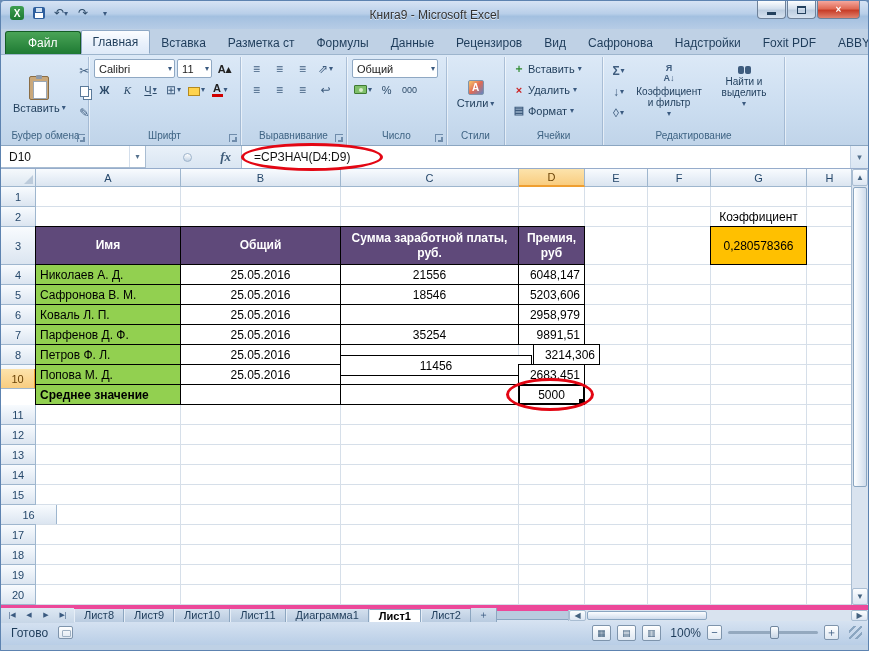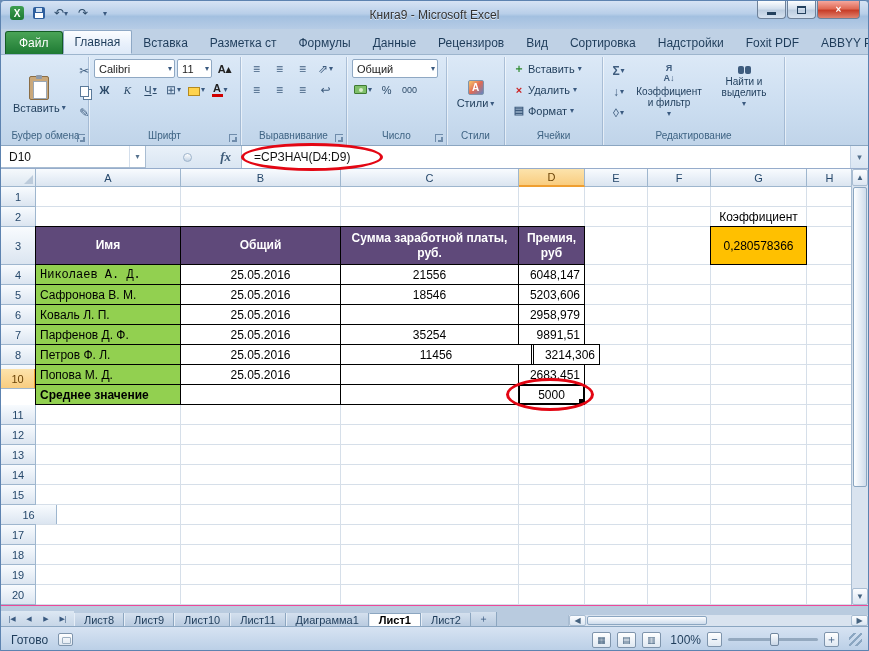--- a/index.html
+++ b/index.html
@@ -16,21 +16,21 @@
 .caret{font-size:8px;color:#3a5a80}
 #title{position:absolute;left:0;right:0;top:7px;text-align:center;font-size:12px;color:#333;text-shadow:0 1px 0 rgba(255,255,255,.7)}
 .winbtns{margin-left:auto;display:flex;padding-right:8px;z-index:2}
 .winbtn{width:29px;height:18px;border:1px solid #6e8199;border-top:none;background:linear-gradient(#fdfeff,#d4e0ee 45%,#bccde0 55%,#d6e2f0);display:flex;align-items:center;justify-content:center;border-radius:0 0 4px 4px;margin-left:1px;color:#24415e;font-size:10px}
 .winbtn.close{width:43px;background:linear-gradient(#f5a79d,#e06a55 45%,#c73d28 55%,#e2826e);color:#fff;font-weight:bold}
 .mini-bar{width:9px;height:3px;background:#24415e;margin-top:7px}
 .mini-box{width:9px;height:8px;border:1px solid #24415e;border-top:2px solid #24415e}
 
 #tabrow{height:25px;display:flex;align-items:flex-end;padding:0 4px;position:relative}
 .tab{padding:4px 11px 4px;font-size:12px;color:#1e3c5a;white-space:nowrap}
-.tab.file{background:linear-gradient(#4aa457,#1e7a33);color:#fff;border:1px solid #145c24;border-bottom:none;border-radius:3px 3px 0 0;padding:4px 13px}
+.tab.file{background:linear-gradient(#4aa457,#1e7a33);color:#fff;border:1px solid #145c24;border-bottom:none;border-radius:3px 3px 0 0;padding:4px 22px}
 .tab.active{background:linear-gradient(#fbfdff,#e8f0fb 60%,#dfeaf8);border:1px solid #8ea8c5;border-bottom:1px solid #dfeaf8;border-radius:2px 2px 0 0;position:relative;z-index:2}
 
 #ribbon{height:92px;background:linear-gradient(#dcE9f7,#cbddf0 60%,#c0d4e9);border-top:1px solid #9db5cd;border-bottom:1px solid #8ba6c1;display:flex;padding:2px 0 0 2px}
 .group{position:relative;display:flex;flex-direction:column;padding:2px 5px 1px;border-right:1px solid rgba(140,165,195,.6);box-shadow:1px 0 0 rgba(255,255,255,.55)}
 .gbody{flex:1;display:flex;gap:3px;align-items:stretch}
 .gbody.col{flex-direction:column;gap:2px;justify-content:flex-start}
 .r{display:flex;gap:2px;align-items:center}
 .glabel{height:14px;font-size:10px;color:#3e6383;text-align:center}
 .launcher{position:absolute;right:3px;bottom:3px;width:8px;height:8px;border-left:1px solid #6f8cab;border-top:1px solid #6f8cab}
 .launcher::after{content:"";position:absolute;right:0;bottom:0;width:3px;height:3px;border-right:2px solid #6f8cab;border-bottom:2px solid #6f8cab}
@@ -87,21 +87,21 @@
 .cell.coef{background:#ffc000;justify-content:center;border:1px solid #000;z-index:2}
 .cell.lbl{justify-content:center;background:transparent;z-index:2}
 .cell.sel{justify-content:center;border:2px solid #000;z-index:4}
 .cell.sel::after{content:"";position:absolute;right:-1px;bottom:-1px;width:4px;height:4px;background:#000;border:1px solid #fff}
 
 #vscroll{position:absolute;right:0;top:0;width:17px;height:436px;background:#d9e3ef;border-left:1px solid #a9bdd2;display:flex;flex-direction:column}
 .sc-btn{height:17px;display:flex;align-items:center;justify-content:center;font-size:8px;color:#44627f;background:linear-gradient(#fbfdff,#dce6f2);border:1px solid #a9bdd2;border-radius:2px}
 .v-thumb{margin:1px;height:300px;background:linear-gradient(90deg,#fdfeff,#cfdcec);border:1px solid #8ba6c1;border-radius:2px}
 .v-track{flex:1}
 
-#sheetbar{height:21px;background:#b9cbdf;border-top:1px solid #ec4899;display:flex;align-items:flex-end}
+#sheetbar{height:14px;background:#b9cbdf;border-top:6px solid #ec4899;display:flex;align-items:center}
 .navbtns{display:flex;align-items:center;gap:1px;padding:0 3px;background:linear-gradient(#dde8f3,#c7d6e7)}
 .nbtn{width:16px;height:15px;display:flex;align-items:center;justify-content:center;font-size:7px;color:#3a5a80}
 .stab{display:flex;align-items:center;padding:0 9px;font-size:11px;color:#1e3c5a;background:linear-gradient(#d4e0ee,#b9cbe0);border-right:1px solid #8ca6c0;border-left:1px solid #e6eef7}
 .stab.active{background:#fff;font-weight:bold;border-top:1px solid #8ca6c0;color:#000}
 .ins-tab{width:26px;display:flex;align-items:center;justify-content:center;background:linear-gradient(#d4e0ee,#b9cbe0);border-right:1px solid #8ca6c0;font-size:10px;color:#3a5a80}
 #hscroll{margin-left:auto;width:300px;display:flex;align-items:stretch;background:#d9e3ef;border-left:1px solid #a9bdd2}
 .h-btn{width:17px;display:flex;align-items:center;justify-content:center;font-size:8px;color:#44627f;background:linear-gradient(#fbfdff,#dce6f2);border:1px solid #a9bdd2;border-radius:2px}
 .h-thumb{width:120px;margin:1px;background:linear-gradient(#fdfeff,#cfdcec);border:1px solid #8ba6c1;border-radius:2px}
 .h-track{flex:1}
 
@@ -158,21 +158,21 @@
   <div id="tabrow">
     <div id="tabs" style="display:flex;align-items:flex-end">
         <div class="tab file">Файл</div>
         <div class="tab active">Главная</div>
         <div class="tab">Вставка</div>
         <div class="tab">Разметка ст</div>
         <div class="tab">Формулы</div>
         <div class="tab">Данные</div>
         <div class="tab">Рецензиров</div>
         <div class="tab">Вид</div>
-        <div class="tab">Сортировка</div>
+        <div class="tab">Сафронова</div>
         <div class="tab">Надстройки</div>
         <div class="tab">Foxit PDF</div>
         <div class="tab">ABBYY PDF T</div>
       </div>
 
   </div>
 
   <div id="ribbon">
 
     <div class="group" style="width:86px">
@@ -449,38 +449,38 @@
         <div class="glh" style="top: 375px; left: 35px; width: 817px; height: 1px;"></div>
         <div class="glh" style="top: 395px; left: 35px; width: 817px; height: 1px;"></div>
         <div class="glh" style="top: 415px; left: 35px; width: 817px; height: 1px;"></div>
         <div class="glh" style="top: 435px; left: 35px; width: 817px; height: 1px;"></div>
         <div class="cell lbl" style="left: 709px; top: 37px; width: 97px; height: 21px;">Коэффициент</div>
         <div class="cell hdr" style="left: 34px; top: 57px; width: 146px; height: 39px;">Имя</div>
         <div class="cell hdr" style="left: 179px; top: 57px; width: 161px; height: 39px;">Общий</div>
         <div class="cell hdr" style="left: 339px; top: 57px; width: 179px; height: 39px;">Сумма заработной платы, руб.</div>
         <div class="cell hdr" style="left: 517px; top: 57px; width: 67px; height: 39px;">Премия, руб</div>
         <div class="cell coef" style="left: 709px; top: 57px; width: 97px; height: 39px;">0,280578366</div>
-        <div class="cell green" style="left: 34px; top: 95px; width: 146px; height: 21px; font-family: Liberation Mono, monospace;">Николаев А. Д.</div>
+        <div class="cell green" style="left: 34px; top: 95px; width: 146px; height: 21px;">Николаев А. Д.</div>
         <div class="cell ctr" style="left: 179px; top: 95px; width: 161px; height: 21px;">25.05.2016</div>
         <div class="cell ctr" style="left: 339px; top: 95px; width: 179px; height: 21px;">21556</div>
         <div class="cell rgt" style="left: 517px; top: 95px; width: 67px; height: 21px;">6048,147</div>
         <div class="cell green" style="left: 34px; top: 115px; width: 146px; height: 21px;">Сафронова В. М.</div>
         <div class="cell ctr" style="left: 179px; top: 115px; width: 161px; height: 21px;">25.05.2016</div>
         <div class="cell ctr" style="left: 339px; top: 115px; width: 179px; height: 21px;">18546</div>
         <div class="cell rgt" style="left: 517px; top: 115px; width: 67px; height: 21px;">5203,606</div>
         <div class="cell green" style="left: 34px; top: 135px; width: 146px; height: 21px;">Коваль Л. П.</div>
         <div class="cell ctr" style="left: 179px; top: 135px; width: 161px; height: 21px;">25.05.2016</div>
         <div class="cell rgt" style="left: 517px; top: 135px; width: 67px; height: 21px;">2958,979</div>
         <div class="cell green" style="left: 34px; top: 155px; width: 146px; height: 21px;">Парфенов Д. Ф.</div>
         <div class="cell ctr" style="left: 179px; top: 155px; width: 161px; height: 21px;">25.05.2016</div>
         <div class="cell ctr" style="left: 339px; top: 155px; width: 179px; height: 21px;">35254</div>
         <div class="cell rgt" style="left: 517px; top: 155px; width: 67px; height: 21px;">9891,51</div>
         <div class="cell green" style="left: 34px; top: 175px; width: 146px; height: 21px;">Петров Ф. Л.</div>
         <div class="cell ctr" style="left: 179px; top: 175px; width: 161px; height: 21px;">25.05.2016</div>
-        <div class="cell ctr" style="left: 339px; top: 175px; width: 192px; height: 21px;">11456</div>
+        <div class="cell ctr" style="left: 339px; top: 186px; width: 192px; height: 21px;">11456</div>
         <div class="cell rgt" style="left: 532px; top: 175px; width: 67px; height: 21px; text-align: center;">3214,306</div>
         <div class="cell green" style="left: 34px; top: 195px; width: 146px; height: 21px;">Попова М. Д.</div>
         <div class="cell ctr" style="left: 179px; top: 195px; width: 161px; height: 21px;">25.05.2016</div>
         <div class="cell rgt" style="left: 517px; top: 195px; width: 67px; height: 21px;">2683,451</div>
         <div class="cell greenb" style="left: 34px; top: 215px; width: 146px; height: 21px;">Среднее значение</div>
         <div class="cell brd" style="left: 179px; top: 215px; width: 161px; height: 21px;"></div>
         <div class="cell brd" style="left: 339px; top: 215px; width: 179px; height: 21px;"></div>
         <div class="cell sel" style="left: 517px; top: 215px; width: 67px; height: 21px;">5000</div>
       </div>
     <div id="vscroll">

